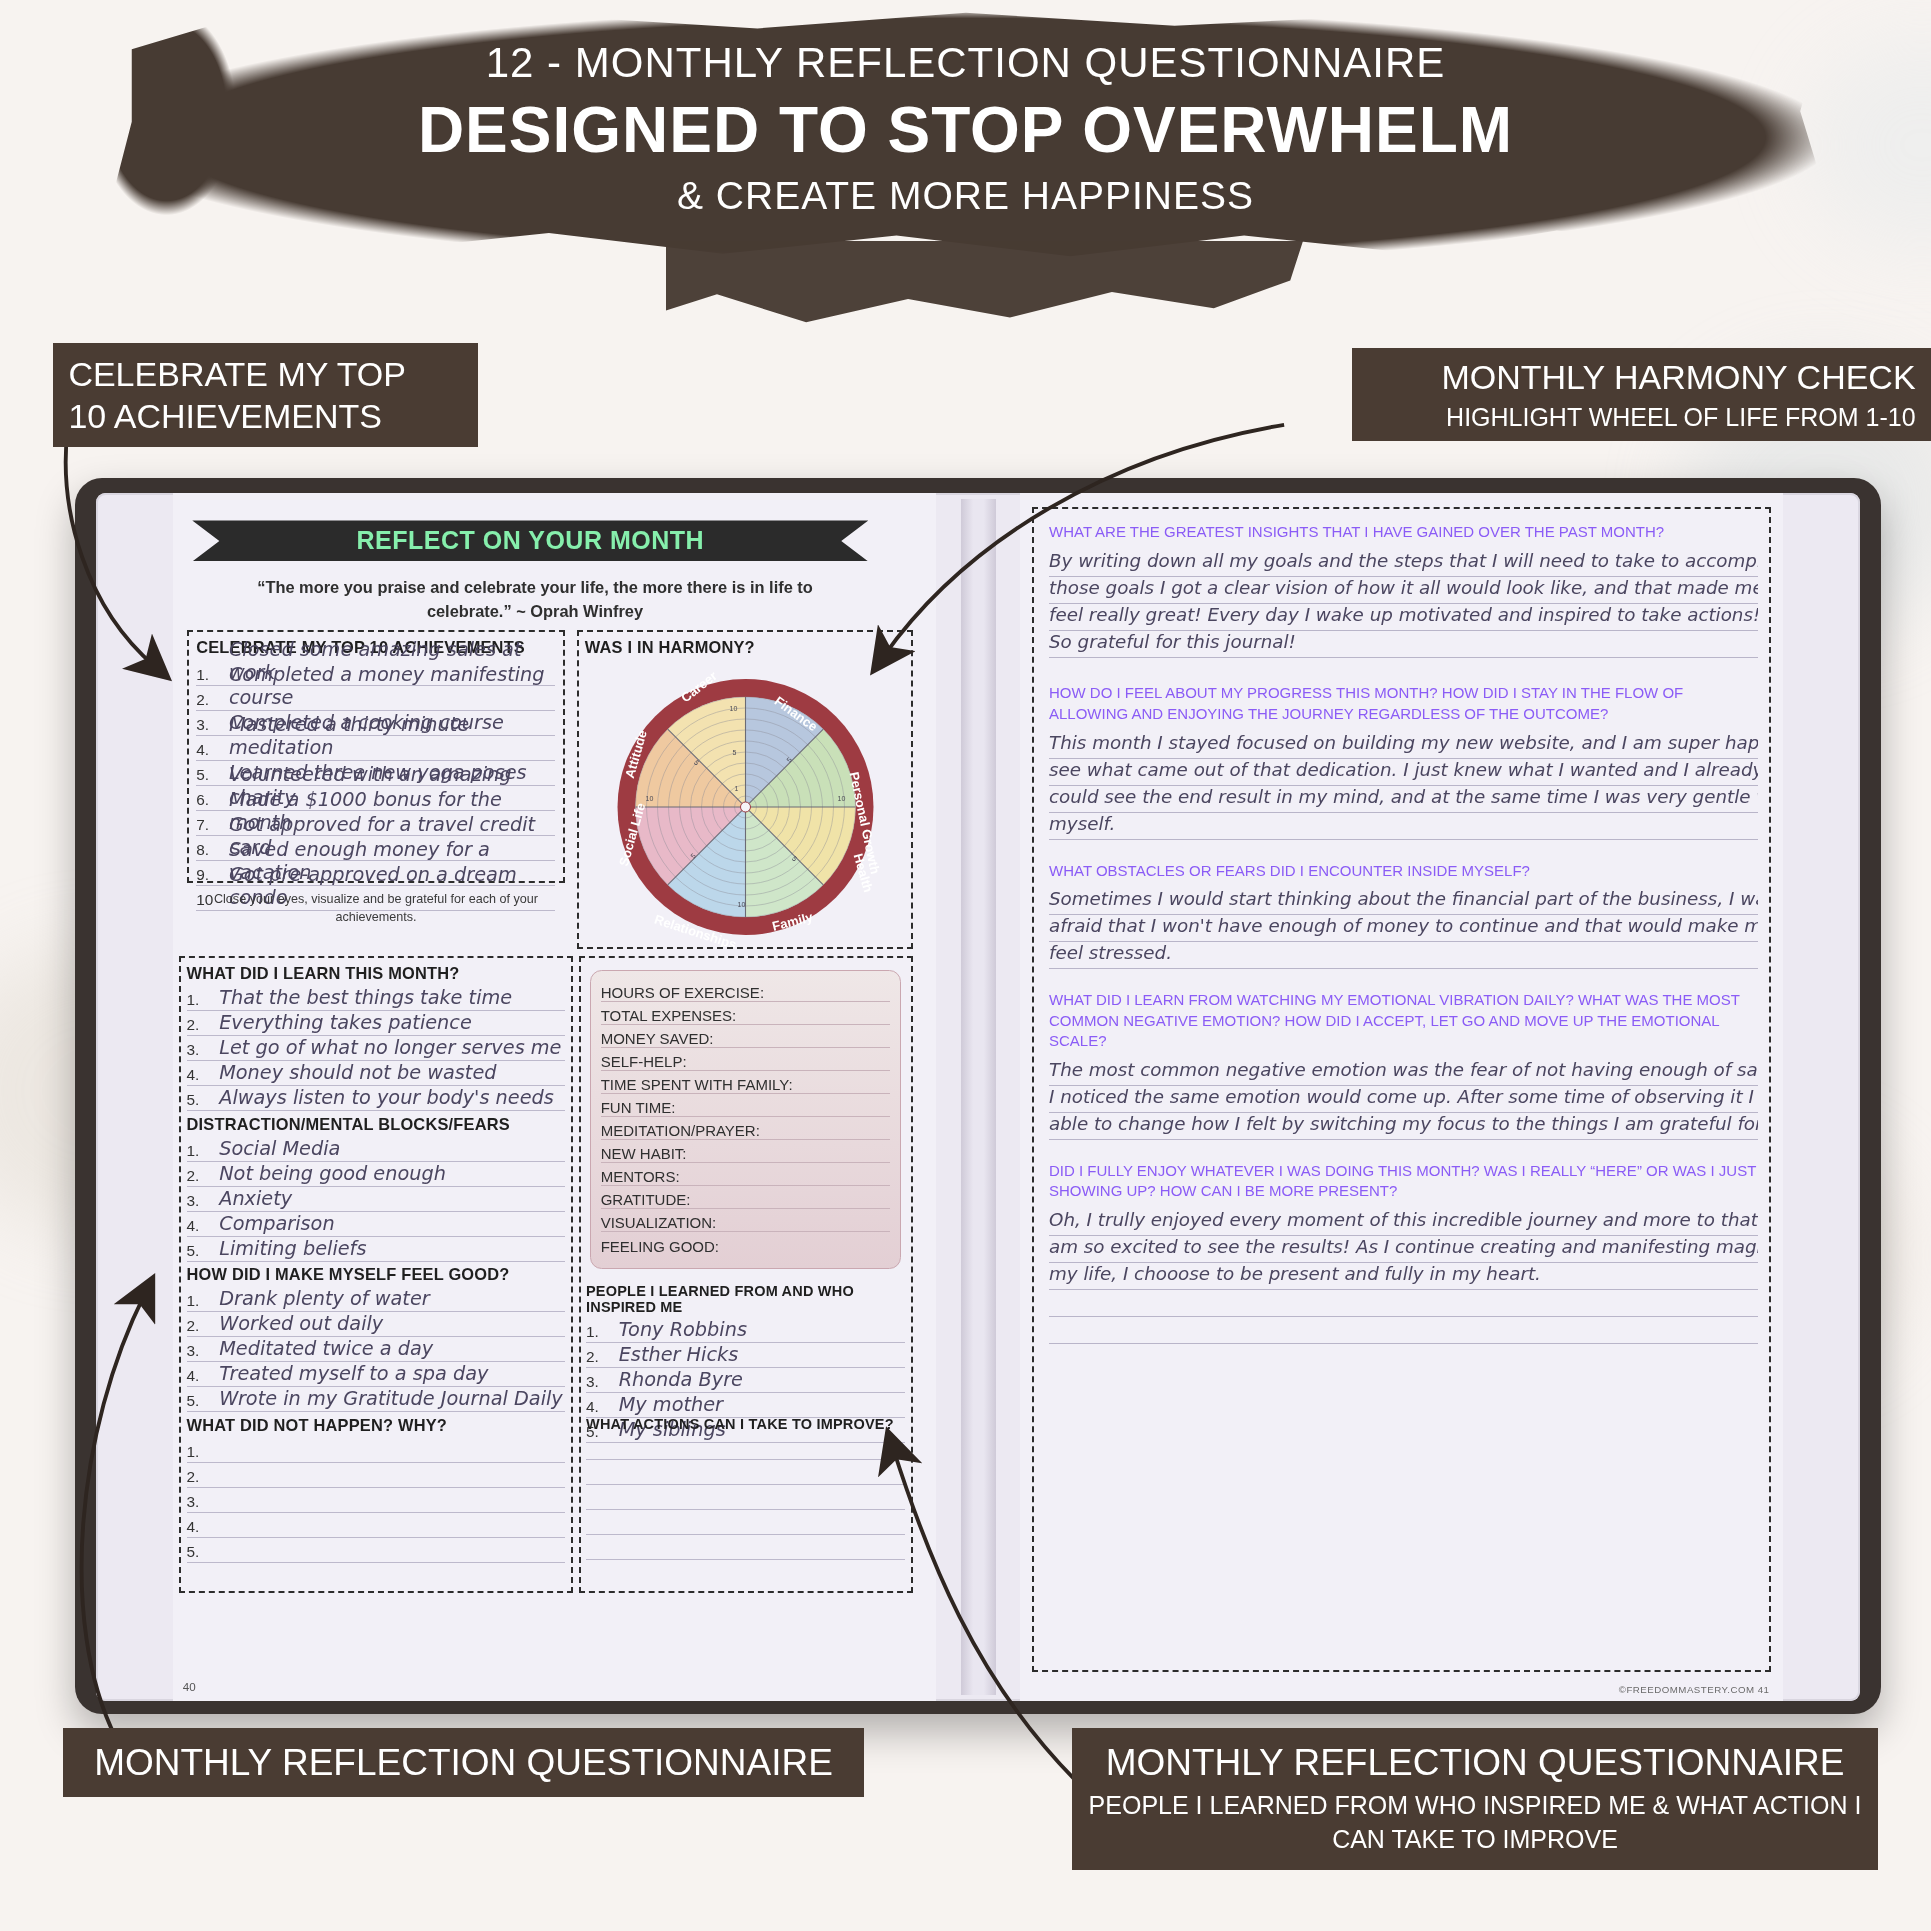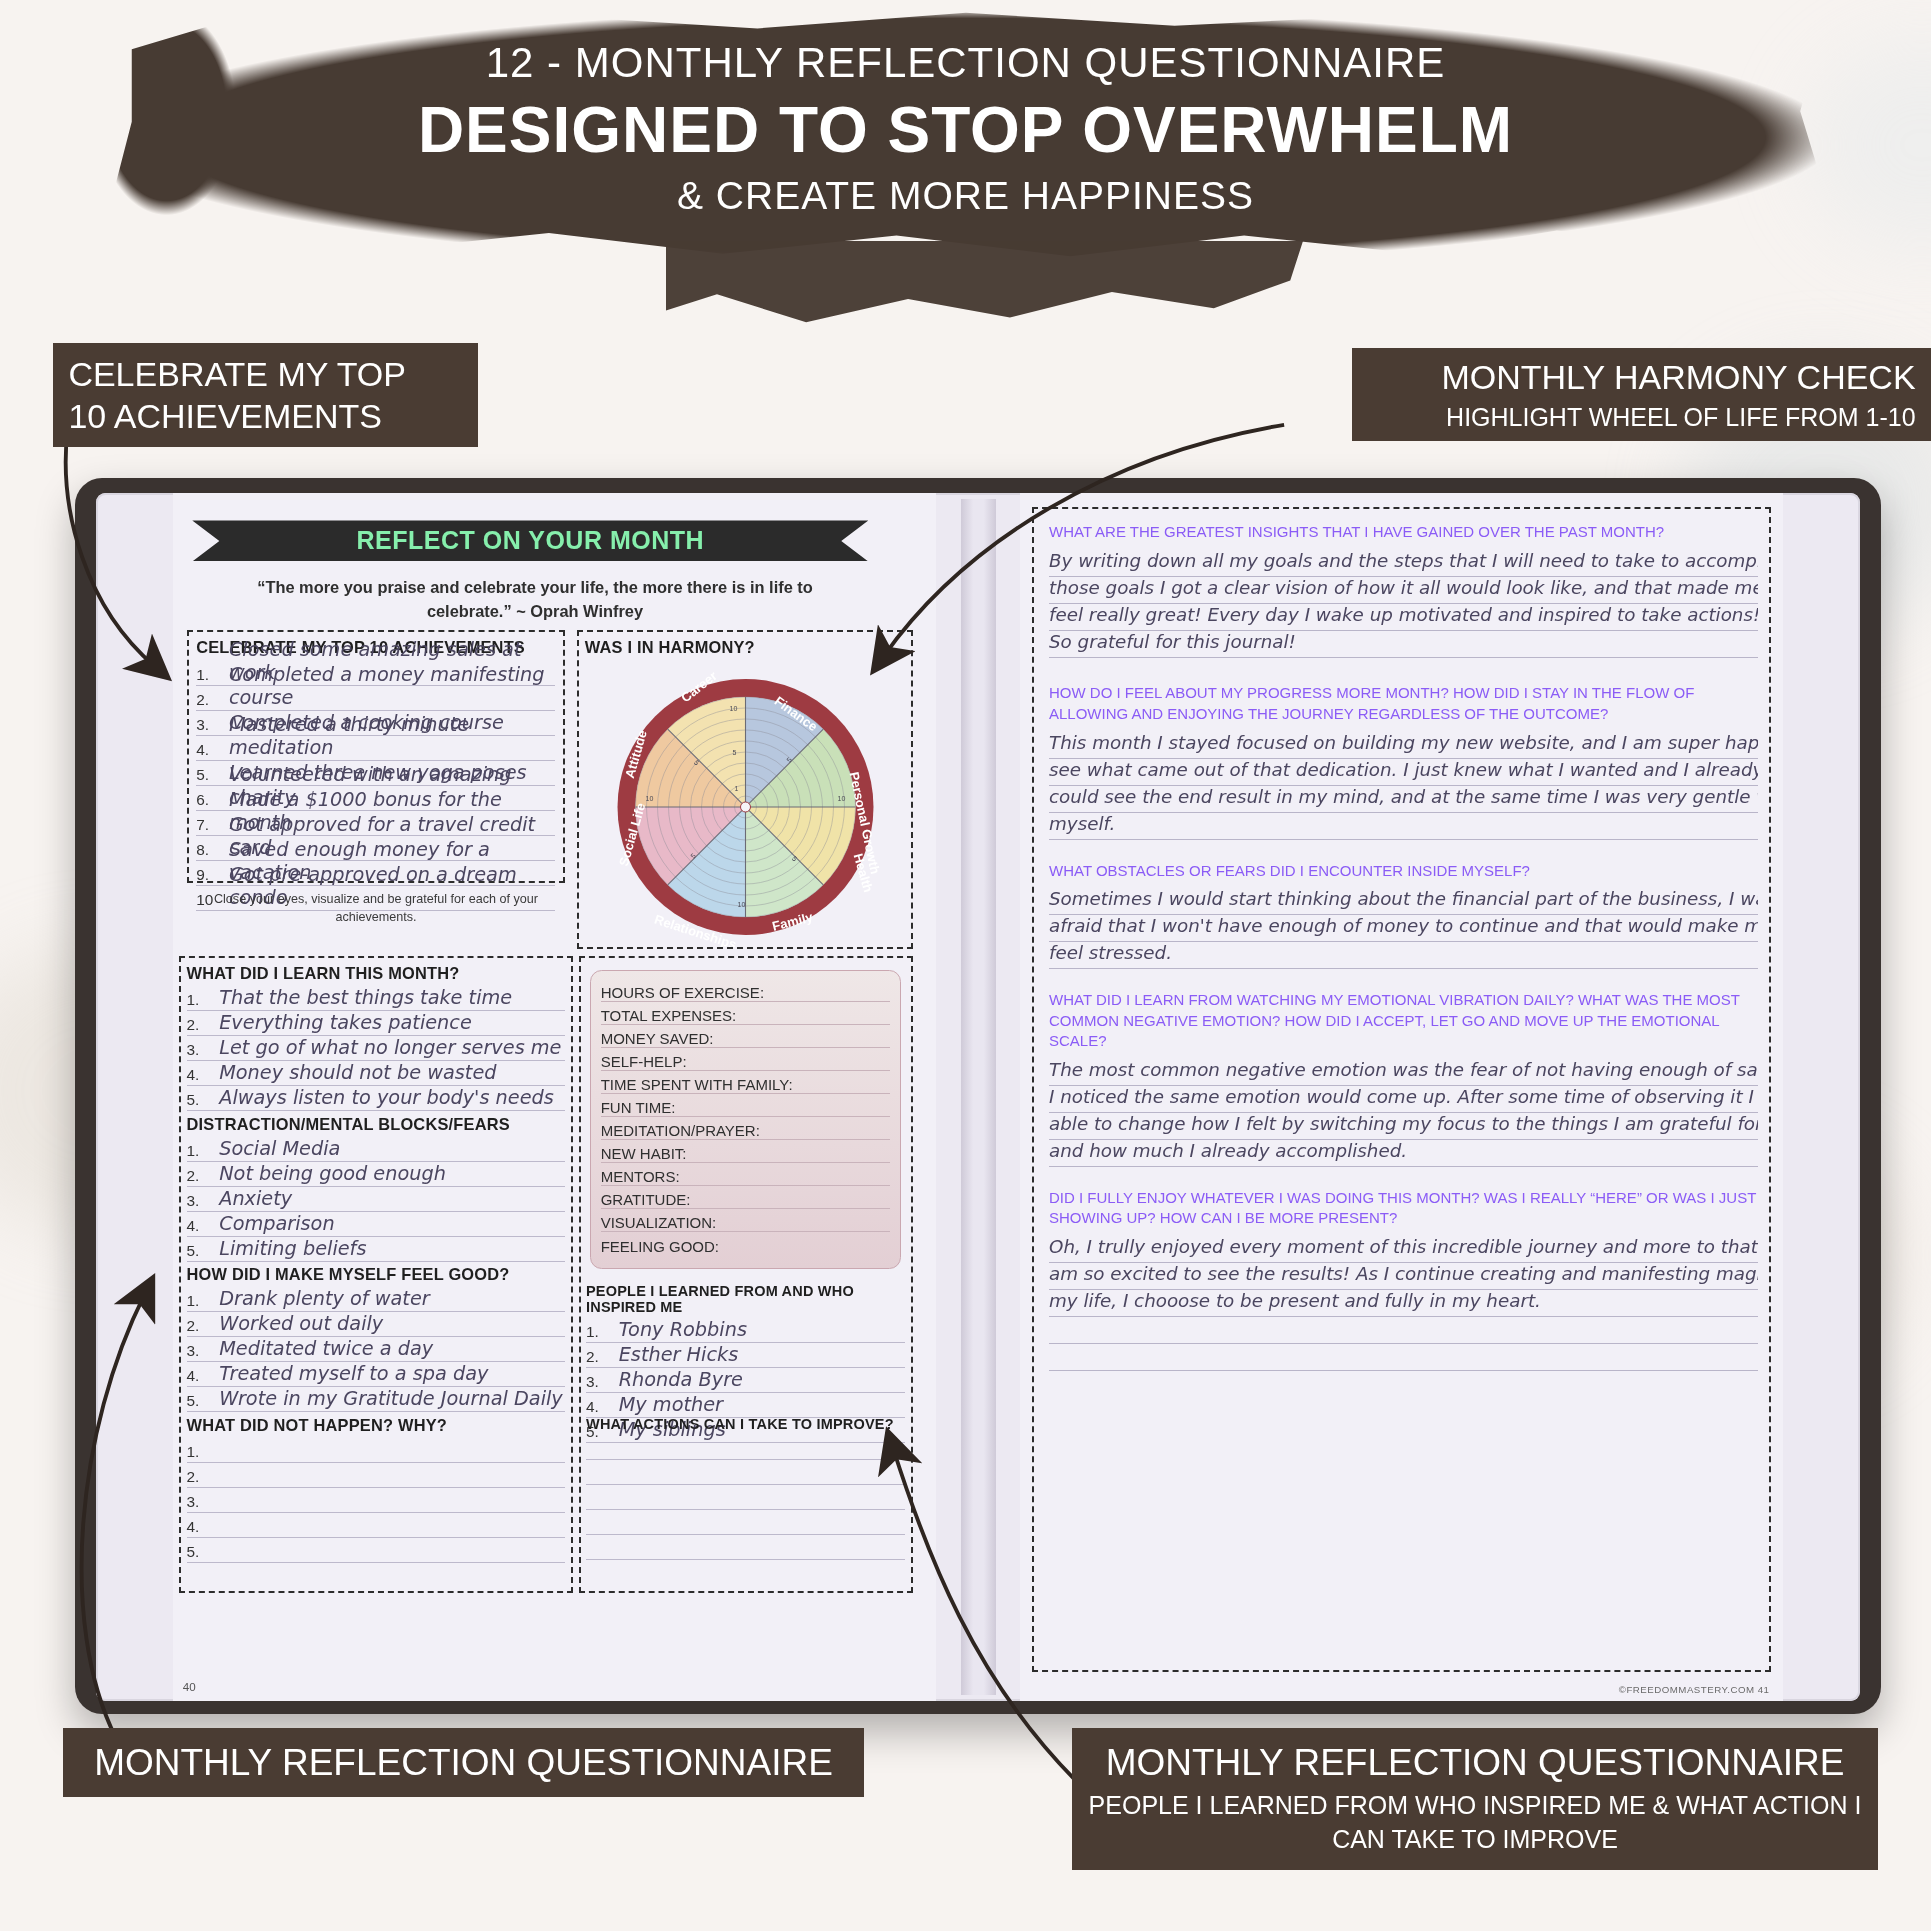--- a/index.html
+++ b/index.html
@@ -492,21 +492,21 @@
           <div class="q">WHAT ARE THE GREATEST INSIGHTS THAT I HAVE GAINED OVER THE PAST MONTH?</div>
           <div class="ans">
             <div class="ln">By writing down all my goals and the steps that I will need to take to accomplish</div>
             <div class="ln">those goals I got a clear vision of how it all would look like, and that made me</div>
             <div class="ln">feel really great! Every day I wake up motivated and inspired to take actions!</div>
             <div class="ln">So grateful for this journal!</div>
           </div>
         </div>
 
         <div style="margin-top:25px;">
-          <div class="q">HOW DO I FEEL ABOUT MY PROGRESS MORE MONTH? HOW DID I STAY IN THE FLOW OF ALLOWING AND ENJOYING THE JOURNEY REGARDLESS OF THE OUTCOME?</div>
+          <div class="q">HOW DO I FEEL ABOUT MY PROGRESS THIS MONTH? HOW DID I STAY IN THE FLOW OF ALLOWING AND ENJOYING THE JOURNEY REGARDLESS OF THE OUTCOME?</div>
           <div class="ans">
             <div class="ln">This month I stayed focused on building my new website, and I am super happy to</div>
             <div class="ln">see what came out of that dedication. I just knew what I wanted and I already</div>
             <div class="ln">could see the end result in my mind, and at the same time I was very gentle with</div>
             <div class="ln">myself.</div>
           </div>
         </div>
 
         <div style="margin-top:21px;">
           <div class="q">WHAT OBSTACLES OR FEARS DID I ENCOUNTER INSIDE MYSELF?</div>
@@ -516,21 +516,20 @@
             <div class="ln">feel stressed.</div>
           </div>
         </div>
 
         <div style="margin-top:21px;">
           <div class="q">WHAT DID I LEARN FROM WATCHING MY EMOTIONAL VIBRATION DAILY? WHAT WAS THE MOST COMMON NEGATIVE EMOTION? HOW DID I ACCEPT, LET GO AND MOVE UP THE EMOTIONAL SCALE?</div>
           <div class="ans">
             <div class="ln">The most common negative emotion was the fear of not having enough of savings</div>
             <div class="ln">I noticed the same emotion would come up. After some time of observing it I was</div>
             <div class="ln">able to change how I felt by switching my focus to the things I am grateful for</div>
-            <div class="ln">and how much I already accomplished.</div>
           </div>
         </div>
 
         <div style="margin-top:21px;">
           <div class="q">DID I FULLY ENJOY WHATEVER I WAS DOING THIS MONTH? WAS I REALLY “HERE” OR WAS I JUST SHOWING UP? HOW CAN I BE MORE PRESENT?</div>
           <div class="ans">
             <div class="ln">Oh, I trully enjoyed every moment of this incredible journey and more to that is I</div>
             <div class="ln">am so excited to see the results! As I continue creating and manifesting magic into</div>
             <div class="ln">my life, I chooose to be present and fully in my heart.</div>
             <div class="ln"></div>

